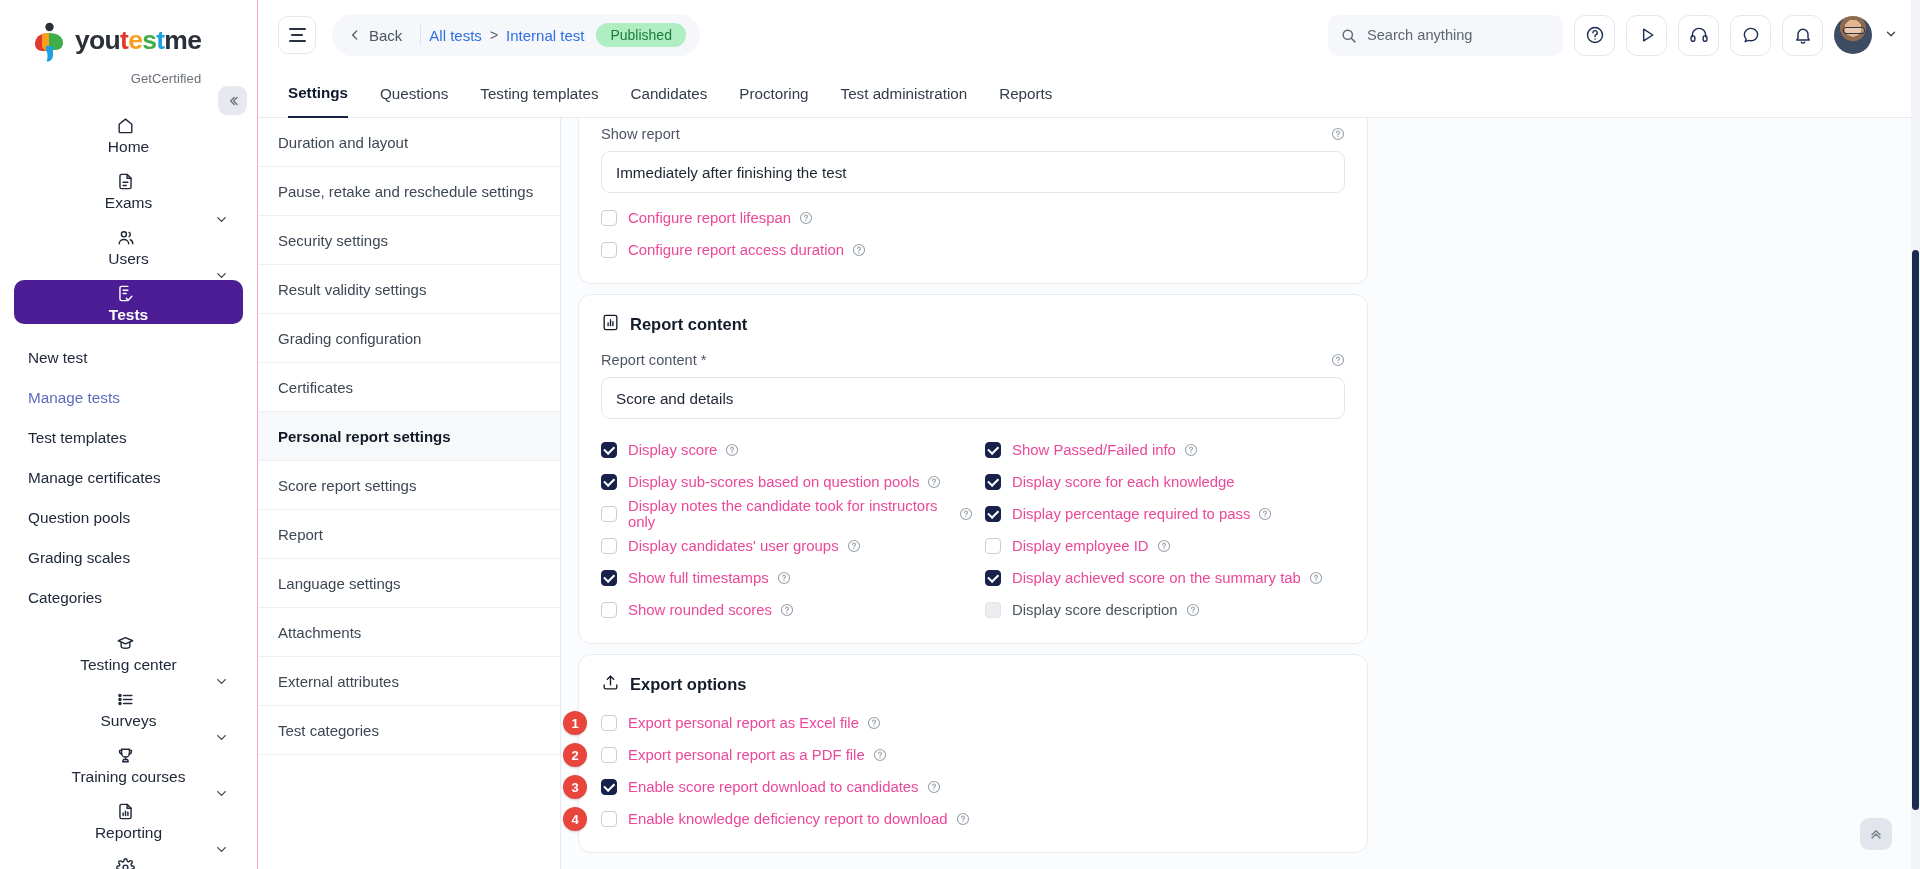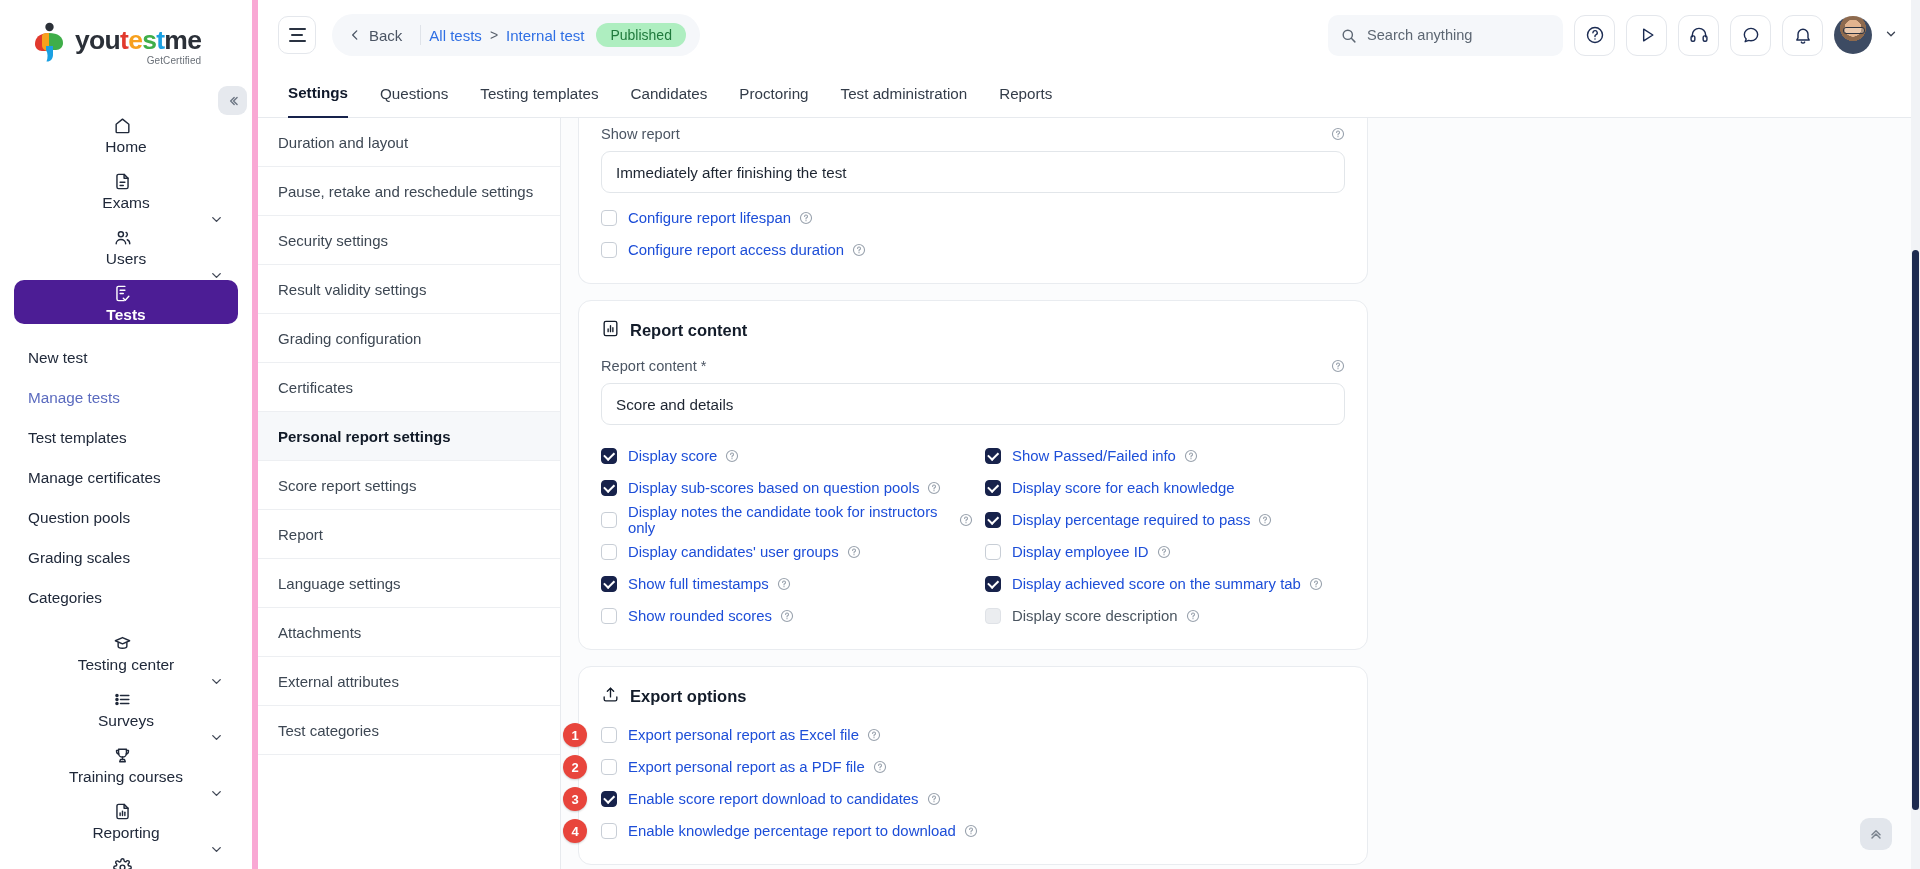--- a/index.html
+++ b/index.html
@@ -9,29 +9,29 @@
     background: #ffffff;
     overflow: hidden;
     font-size: 15px;
     color: #212b36;
   }
   #app { position: relative; width: 1920px; height: 869px; display: flex; }
 
   
   .sidebar {
     width: 258px; height: 869px; background: #ffffff;
-    border-right: 6px solid #f9a8d4;
+    border-right: 1px solid #f9a8d4;
     position: relative; flex: 0 0 258px;
     overflow: hidden;
   }
   .logo-wrap { padding: 22px 0 0 30px; height: 86px; display: flex; align-items: flex-start; }
   .logo-mark { width: 38px; height: 40px; position: relative; margin-right: 7px; flex: 0 0 38px; }
   .logo-text-block { padding-top: 5px; }
   .logo-text { font-size: 26.5px; font-weight: bold; letter-spacing: -0.7px; line-height: 1; }
-  .logo-tag { font-size: 10px; color: #6a7078; text-align: right; margin-top: 1px; letter-spacing: 0.1px;}
+  .logo-tag { font-size: 13px; color: #6a7078; text-align: right; margin-top: 17px; letter-spacing: 0.1px;}
 
   .collapse-btn {
     position: absolute; left: 218px; top: 86px;
     width: 29px; height: 29px; border-radius: 9px;
     background: #e6e9ee; display: flex; align-items: center; justify-content: center;
     color: #6d7684; font-size: 13px; cursor: pointer; z-index: 6;
   }
 
   .nav { margin-top: 26px; }
   .nav-item {
@@ -125,21 +125,21 @@
   .snav-item.first { border-top: 0; }
 
   .panel {
     flex: 1 1 auto; background: #fbfcfd; position: relative; overflow: hidden;
     padding: 0 0 0 0;
   }
   .panel-inner { width: 790px; margin-left: 17px; padding-top: 0; }
 
   .card {
     background: #fff; border: 1px solid #e9ecf0; border-radius: 13px;
-    margin-bottom: 16px; padding: 18px 22px 20px 22px;
+    margin-bottom: 10px; padding: 18px 22px 20px 22px;
   }
   .card.top { border-top: 0; border-top-left-radius: 0; border-top-right-radius: 0; padding-top: 8px; }
 
   .field-label { font-size: 14.6px; color: #4b5563; display: flex; align-items: center; }
   .field-label .req { color: #4b5563; margin-left: 4px; }
   .help {
     margin-left: auto; color: #9aa3ae; display: inline-flex; align-items: center;
   }
   .help svg { width: 14px; height: 14px; }
   .help.inline { margin-left: 8px; }
@@ -154,21 +154,21 @@
     width: 16px; height: 16px; border-radius: 4px; border: 1.6px solid #c8ced6;
     background: #fff; flex: 0 0 16px; display: flex; align-items: center; justify-content: center;
     cursor: pointer; margin-right: 11px;
   }
   .cb.checked { background: #17224b; border-color: #17224b; }
   .cb.checked::after {
     content: ""; width: 8px; height: 4.5px; border-left: 2px solid #fff; border-bottom: 2px solid #fff;
     transform: rotate(-45deg) translate(1px,-1px);
   }
   .cb.disabled { background: #ebedf0; border-color: #dfe2e7; }
-  .cb-label { font-size: 14.9px; color: #1d4ed8; }
+  .cb-label { font-size: 14.9px; color: #ec4899; }
 
   .card-title { display: flex; align-items: center; gap: 10px; font-size: 16.5px; font-weight: bold; color: #131c2a; }
   .card-title svg { width: 19px; height: 19px; }
 
   .cb-grid { display: flex; margin-top: 12px; }
   .cb-col { width: 50%; }
   .cb-col.right { padding-left: 12px; }
 
   .badge-num {
     position: absolute; left: -38px; width: 24px; height: 24px; border-radius: 50%;
@@ -724,21 +724,21 @@
                     <svg viewBox="0 0 24 24" fill="none" stroke="currentColor" stroke-width="1.9">
                       <circle cx="12" cy="12" r="9.5"></circle>
                       <path d="M9.6 9.4a2.5 2.5 0 1 1 3.2 2.4c-.6.2-.8.7-.8 1.3v.4" stroke-linecap="round"></path>
                       <circle cx="12" cy="16.6" r="1.1" fill="currentColor" stroke="none"></circle>
                     </svg>
                   </span>
               </div>
               <div class="cb-row">
                 <span class="badge-num">4</span>
                 <span class="cb"></span>
-                <span class="cb-label">Enable knowledge percentage report to download</span>
+                <span class="cb-label">Enable knowledge deficiency report to download</span>
                 <span class="help inline">
                     <svg viewBox="0 0 24 24" fill="none" stroke="currentColor" stroke-width="1.9">
                       <circle cx="12" cy="12" r="9.5"></circle>
                       <path d="M9.6 9.4a2.5 2.5 0 1 1 3.2 2.4c-.6.2-.8.7-.8 1.3v.4" stroke-linecap="round"></path>
                       <circle cx="12" cy="16.6" r="1.1" fill="currentColor" stroke="none"></circle>
                     </svg>
                   </span>
               </div>
             </div>
           </div>

